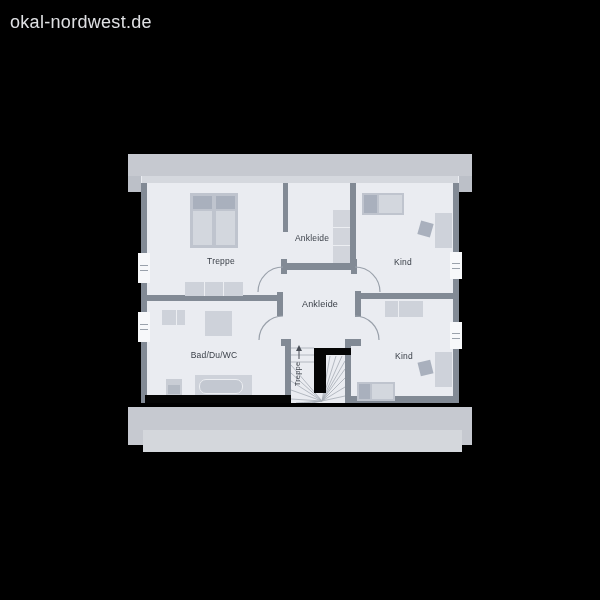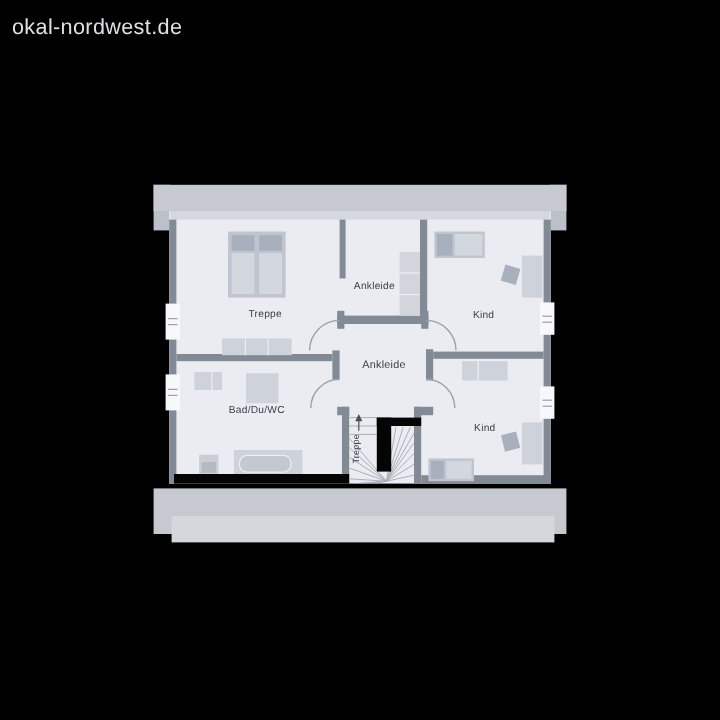--- a/index.html
+++ b/index.html
@@ -186,18 +186,18 @@
       </g>
     </svg>
 
     <div class="blackpiece" style="left:314px;top:348px;width:12px;height:45px;"></div>
     <div class="blackpiece" style="left:314px;top:348px;width:37px;height:7px;"></div>
 
     <div class="room-label" style="left:221px;top:261px;">Treppe</div>
     <div class="room-label" style="left:312px;top:238px;">Ankleide</div>
     <div class="room-label" style="left:403px;top:262px;">Kind</div>
     <div class="room-label big" style="left:320px;top:304px;">Ankleide</div>
-    <div class="room-label" style="left:214px;top:341px;">Bad/Du/WC</div>
+    <div class="room-label" style="left:214px;top:355px;">Bad/Du/WC</div>
     <div class="room-label" style="left:404px;top:356px;">Kind</div>
     <div class="room-label vertical" style="left:297px;top:374px;">Treppe</div>
 
   </div>
 </div>
 
 </body></html>

